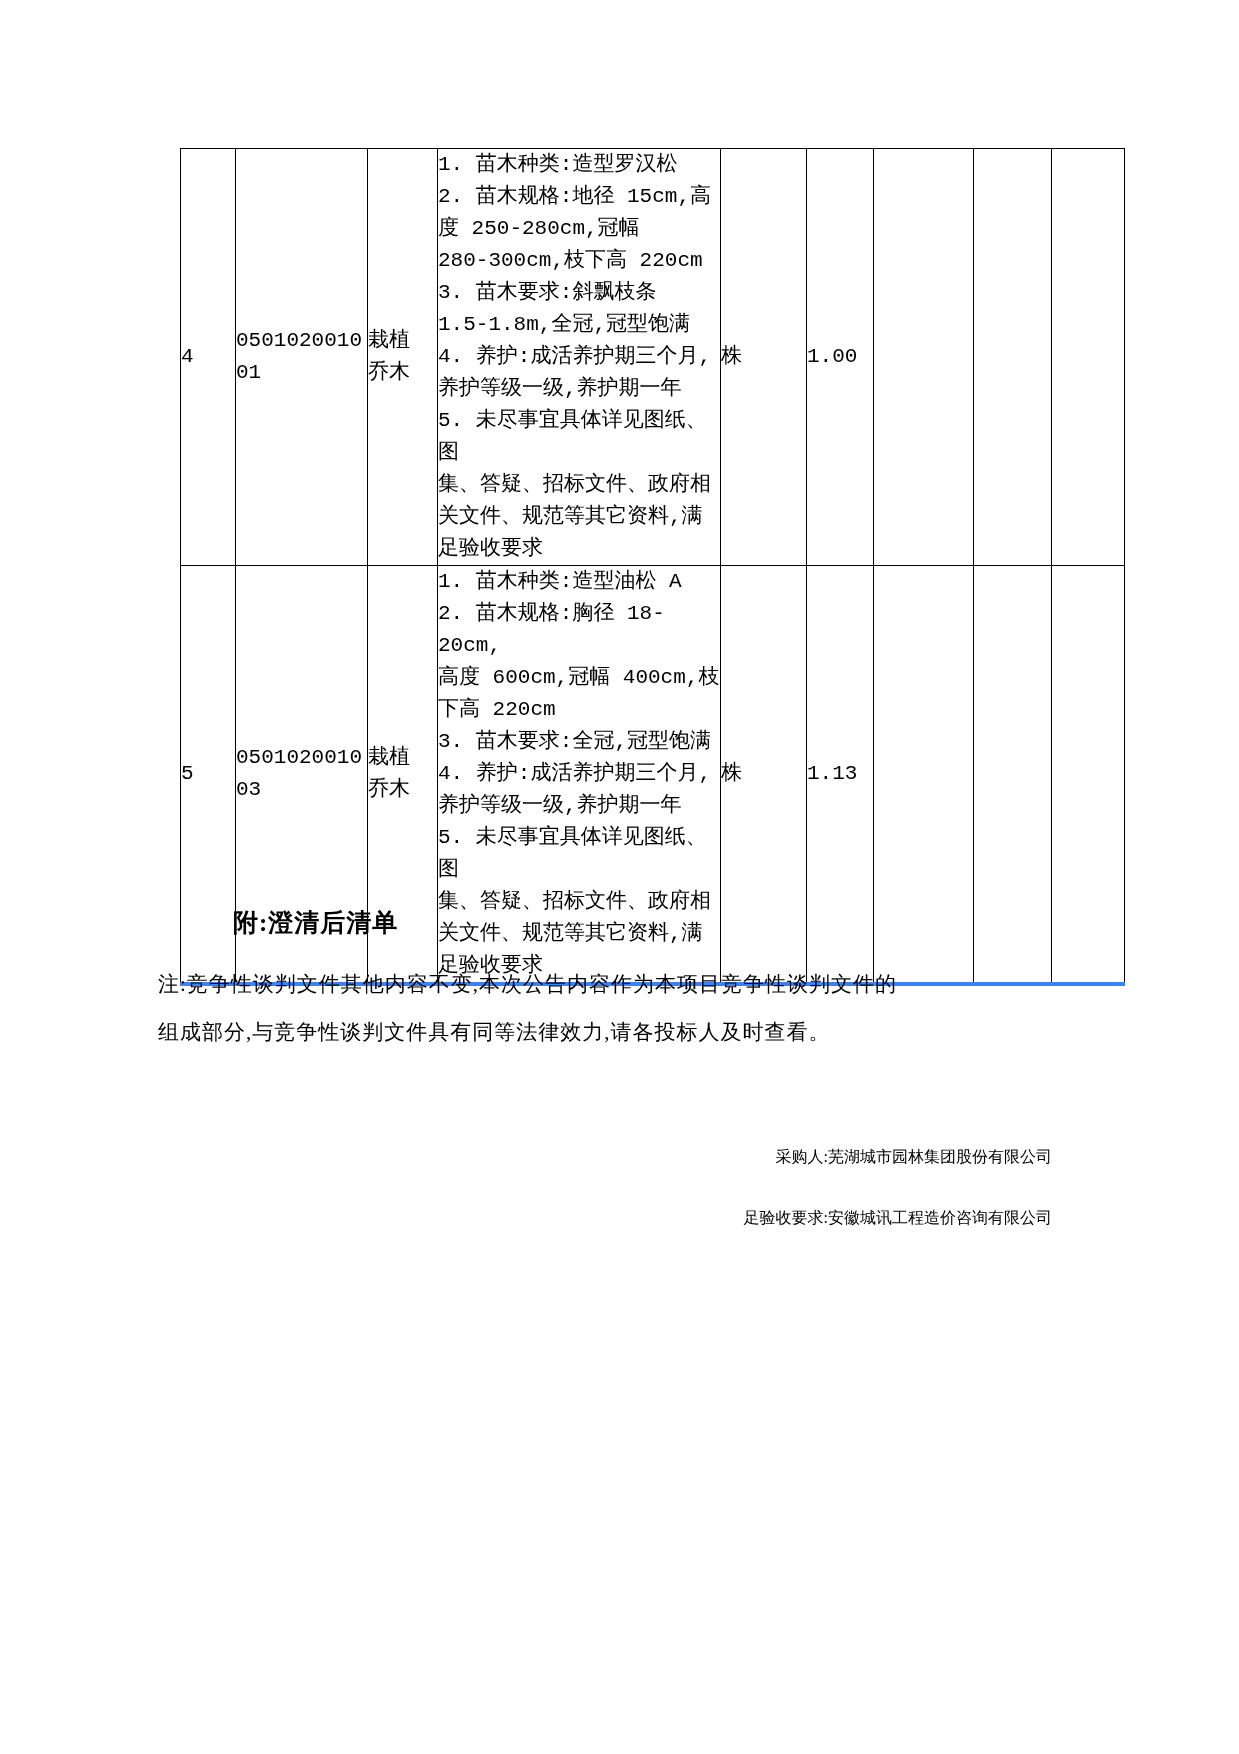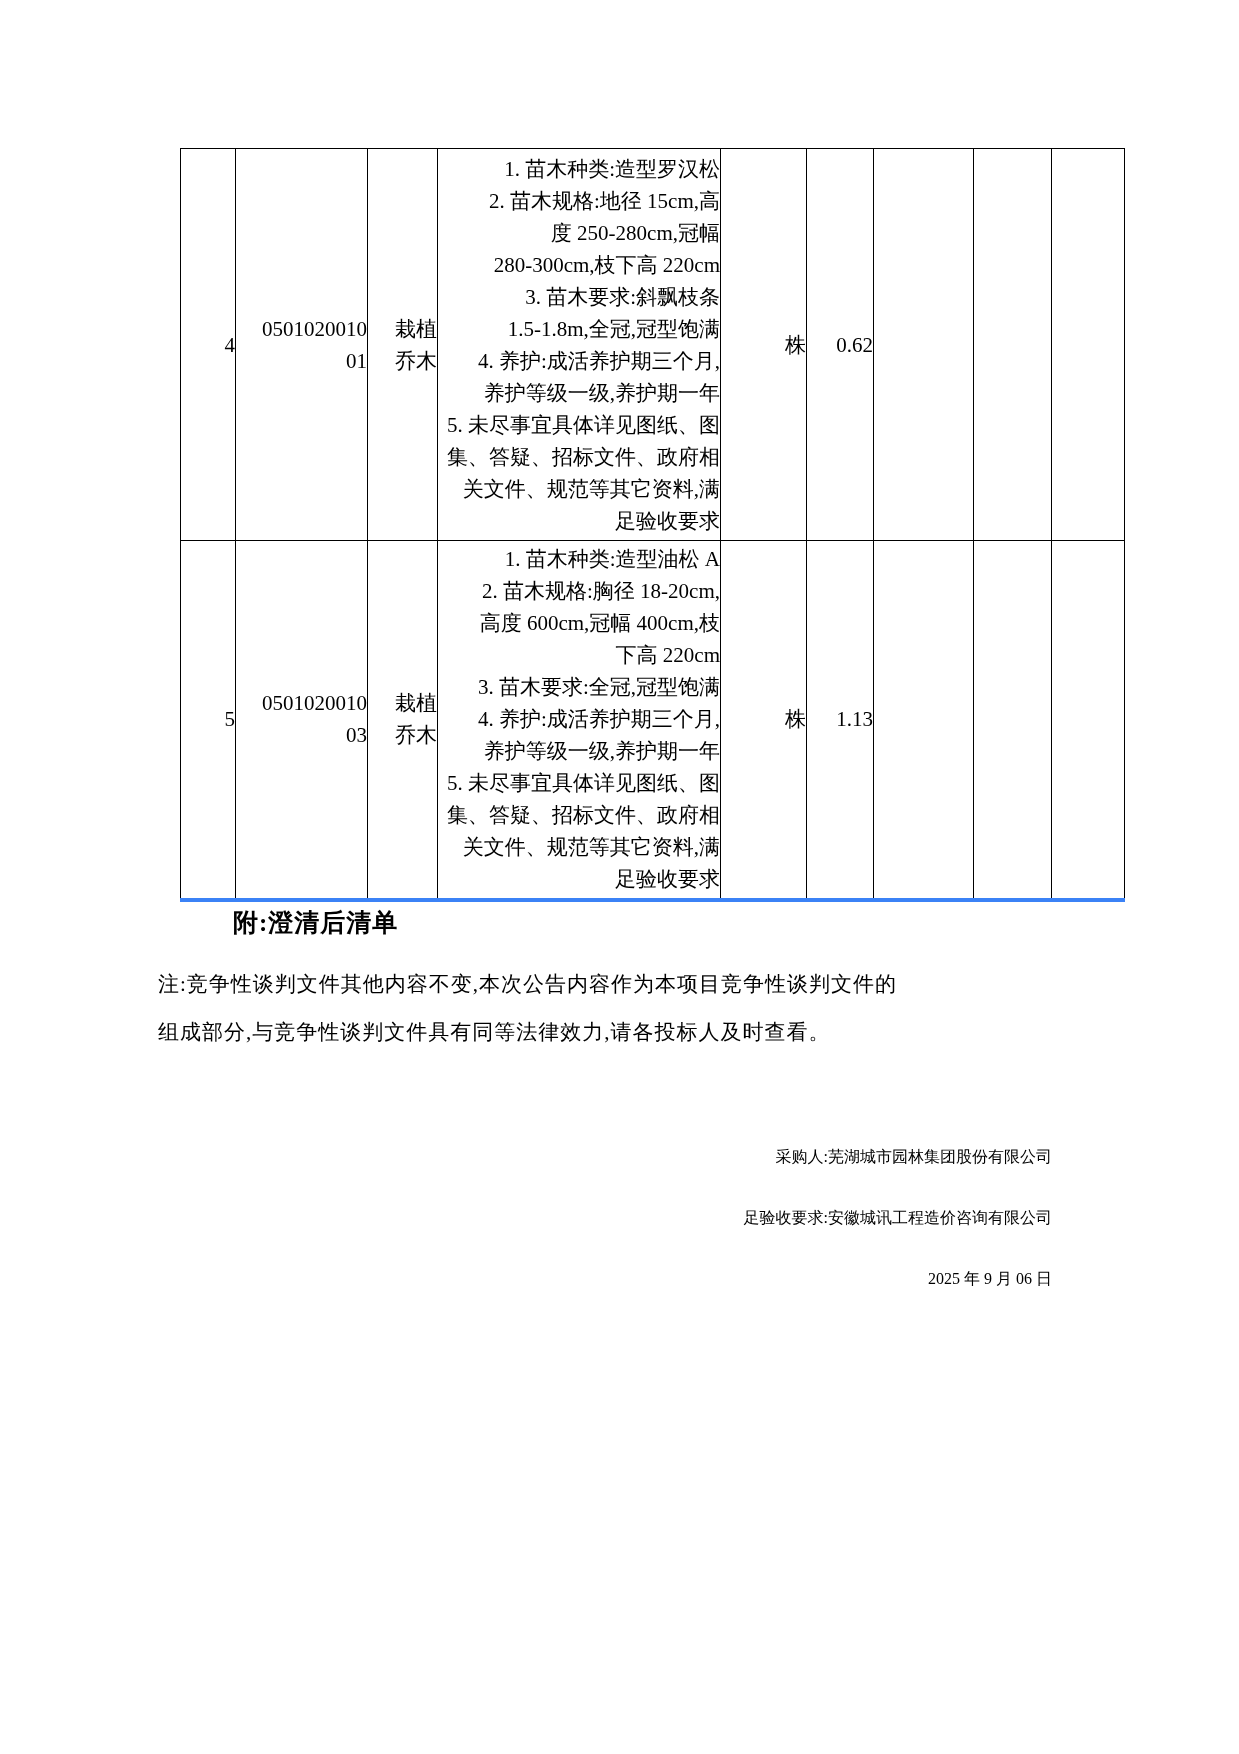--- a/index.html
+++ b/index.html
@@ -18,25 +18,26 @@
     left: 180px;
     top: 148px;
     width: 944px;
     border-collapse: collapse;
     table-layout: fixed;
   }
   table.items-table td {
     border: 1px solid #000;
     font-size: 21px;
     line-height: 32px;
-    text-align: right;
+    text-align: left;
     vertical-align: middle;
     padding: 0;
     white-space: pre-line;
     overflow: hidden;
+    font-family: Liberation Mono, monospace;
   }
   tr.row-a { height: 392px; }
   tr.row-b { height: 359px; }
   tbody tr:last-child td { border-bottom: 4px solid #3b82f6; }
   td.c-code { padding: 0 8px; }
   td.c-desc {
     text-align: left;
     vertical-align: top;
     padding: 4px 6px 4px 9px;
     line-height: 32px;
@@ -100,21 +101,21 @@
 280-300cm,枝下高 220cm
 3. 苗木要求:斜飘枝条
 1.5-1.8m,全冠,冠型饱满
 4. 养护:成活养护期三个月,
 养护等级一级,养护期一年
 5. 未尽事宜具体详见图纸、图
 集、答疑、招标文件、政府相
 关文件、规范等其它资料,满
 足验收要求</td>
         <td class="c-unit">株</td>
-        <td class="c-qty">0.62</td>
+        <td class="c-qty">1.00</td>
         <td class="c-extra"></td>
         <td class="c-extra"></td>
         <td class="c-extra"></td>
       </tr>
       <tr class="row-b">
         <td class="c-seq">5</td>
         <td class="c-code">0501020010
 03</td>
         <td class="c-name">栽植
 乔木</td>
@@ -139,16 +140,15 @@
   </table>
 
   <div class="attachment-heading">附:澄清后清单</div>
 
   <div class="note-paragraph">注:竞争性谈判文件其他内容不变,本次公告内容作为本项目竞争性谈判文件的
 组成部分,与竞争性谈判文件具有同等法律效力,请各投标人及时查看。</div>
 
   <div class="signature-block">
     <div class="signature-line">采购人:芜湖城市园林集团股份有限公司</div>
     <div class="signature-line">足验收要求:安徽城讯工程造价咨询有限公司</div>
-    <div class="signature-line">2025 年 9 月 06 日</div>
   </div>
 
 </div>
 
 </body></html>

